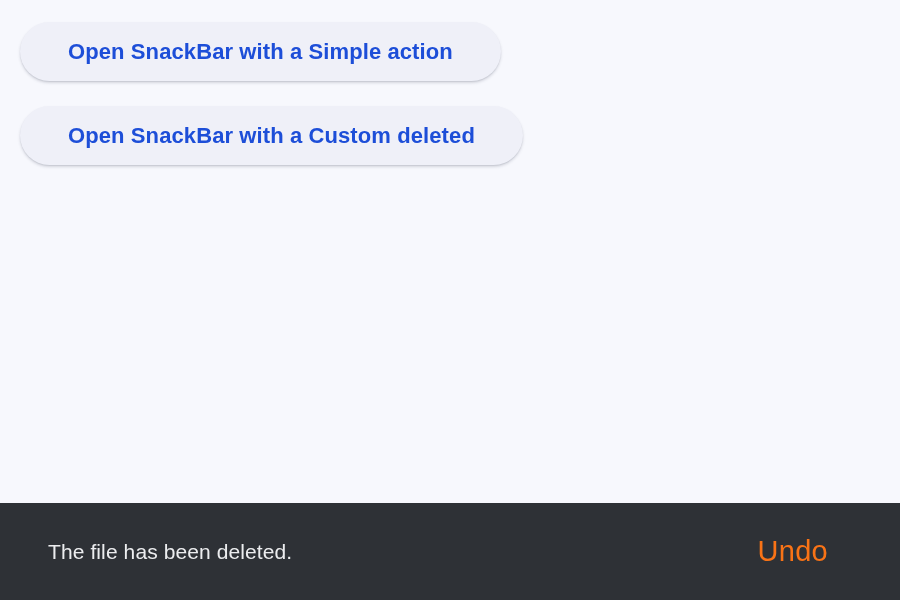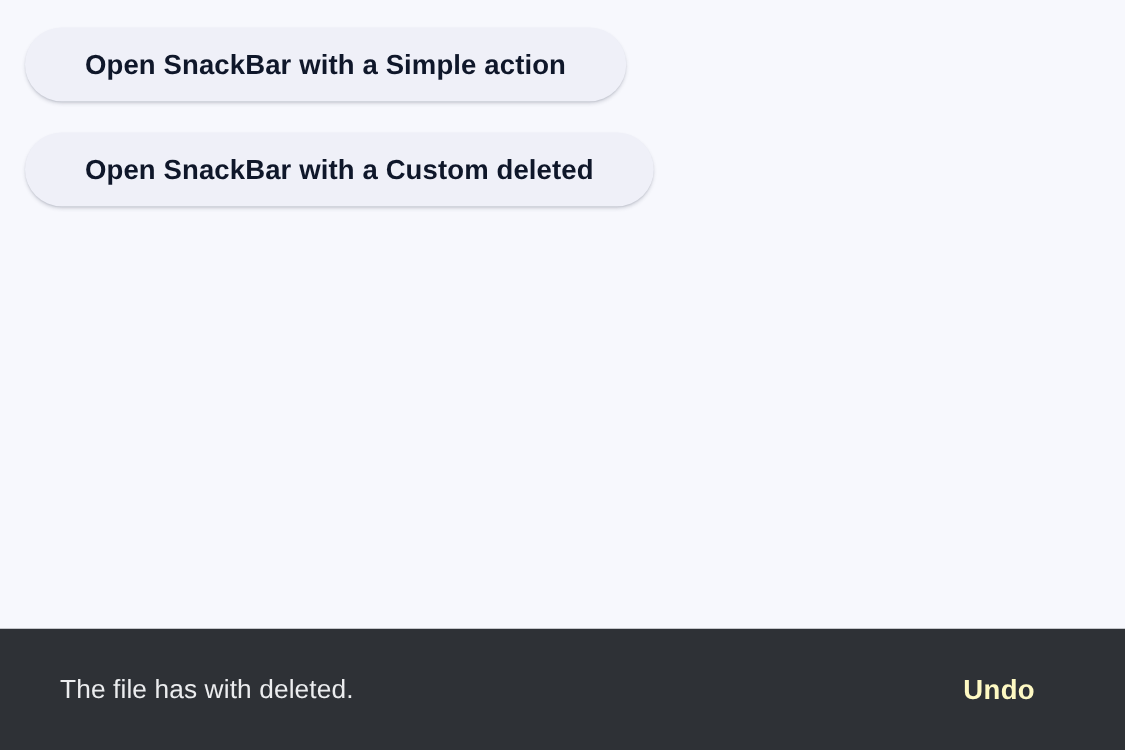--- a/index.html
+++ b/index.html
@@ -36,21 +36,21 @@
 
   .pill-button {
     display: inline-flex;
     align-items: center;
     justify-content: center;
     height: 59px;
     padding: 0 48px;
     border: none;
     border-radius: 30px;
     background: #eff0f8;
-    color: #0f172a;
+    color: #1d4ed8;
     font-family: "Liberation Sans", sans-serif;
     font-size: 22px;
     font-weight: bold;
     letter-spacing: 0.1px;
     white-space: nowrap;
     cursor: pointer;
     box-shadow: 0 2px 3px rgba(60, 64, 90, 0.18),
                 0 1px 1px rgba(60, 64, 90, 0.10);
   }
 
@@ -71,39 +71,39 @@
 
   .snackbar-message {
     color: #ecedef;
     font-family: "Liberation Sans", sans-serif;
     font-size: 21px;
     font-weight: normal;
     letter-spacing: 0.1px;
   }
 
   .snackbar-action {
-    color: #fef9c3;
+    color: #f97316;
     font-family: "Liberation Sans", sans-serif;
-    font-size: 22px;
-    font-weight: bold;
+    font-size: 29px;
+    font-weight: normal;
     letter-spacing: 0.3px;
     background: transparent;
     border: none;
     padding: 0;
     cursor: pointer;
   }
 </style>
 </head>
 <body>
 
 <div id="app">
 
   <div class="button-stack">
     <button class="pill-button">Open SnackBar with a Simple action</button>
     <button class="pill-button">Open SnackBar with a Custom deleted</button>
   </div>
 
   <div class="snackbar">
-    <span class="snackbar-message">The file has with deleted.</span>
+    <span class="snackbar-message">The file has been deleted.</span>
     <button class="snackbar-action">Undo</button>
   </div>
 
 </div>
 
 </body></html>

